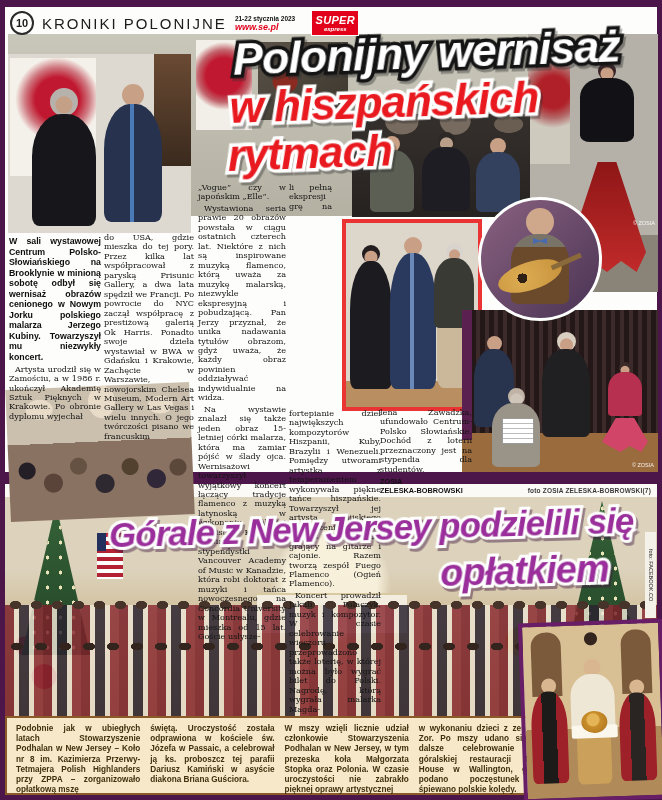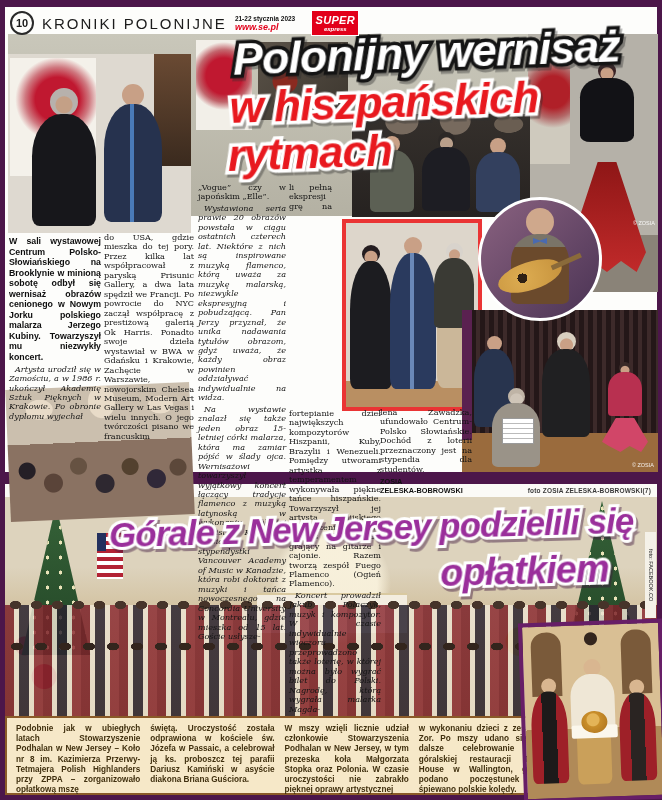--- a/index.html
+++ b/index.html
@@ -37,21 +37,21 @@
   .bread{position:absolute;border-radius:50%;background:radial-gradient(circle at 45% 40%, #e4b457 0 6px, #c98e2a 7px, #a96f1c);}
   .tray{position:absolute;background:#fbf7ec;border-radius:2px;box-shadow:0 1px 0 #b9a?;}
   
   .hl-svg text{font-family:"Liberation Sans",sans-serif;font-weight:bold;font-style:italic;letter-spacing:-1px;paint-order:stroke;}
   .hl1{left:196px;top:24px;z-index:7;transform:rotate(-2deg);}
   .hl2{left:86px;top:504px;z-index:7;transform:rotate(-1.6deg);}
   
   .col{position:absolute;font:8.1px "DejaVu Serif",serif;line-height:1.17;color:#141414;
     text-align:justify;z-index:4;}
   .col p{margin:0 0 2px 0;}
-  .col p + p{text-indent:6px;font-style:italic;}
+  .col p + p{text-indent:6px;}
   .lead{font:bold 8.8px "Liberation Sans",sans-serif;line-height:1.2;color:#0e0e0e;margin:0 0 4px 0;}
   .wrapspacer{float:right;width:46px;height:192px;margin:32px 0 2px 3px;}
   .author1{font:800 7.3px "Liberation Sans",sans-serif;line-height:1.25;margin-top:3px;color:#111;}
   
   .vert-credit{left:645px;top:532px;width:11px;height:86px;background:#f4f1e8;z-index:6;
     font:5.5px "Liberation Sans",sans-serif;color:#222;
     writing-mode:vertical-rl;text-align:center;line-height:11px;}
   .textbox{left:5px;top:716px;width:549px;height:79px;background:#f6e8c8;border:2px solid #8a5a28;
     box-sizing:border-box;z-index:4;display:flex;gap:10px;padding:6px 9px;}
   .textbox .tcol{flex:1;font:bold 8.2px "Liberation Sans",sans-serif;line-height:1.24;color:#40300f;text-align:justify;}
@@ -202,21 +202,21 @@
     <p>do USA, gdzie mieszka do tej pory. Przez kilka lat współpracował z paryską Prisunic Gallery, a dwa lata spędził we Francji. Po powrocie do NYC zaczął współpracę z prestiżową galerią Ok Harris. Ponadto swoje dzieła wystawiał w BWA w Gdańsku i Krakowie, Zachęcie w Warszawie, nowojorskim Chelsea Museum, Modern Art Gallery w Las Vegas i wielu innych. O jego twórczości pisano we francuskim</p>
   </div>
   <div class="col" style="left:198px;top:183px;width:88px;height:337px;">
     <p>„Vogue” czy w japońskim „Elle”.</p>
     <p>Wystawiona seria prawie 20 obrazów powstała w ciągu ostatnich czterech lat. Niektóre z nich są inspirowane muzyką flamenco, którą uważa za muzykę malarską, niezwykle ekspresyjną i pobudzającą. Pan Jerzy przyznał, że unika nadawania tytułów obrazom, gdyż uważa, że każdy obraz powinien oddziaływać indywidualnie na widza.</p>
     <p>Na wystawie znalazł się także jeden obraz 15-letniej córki malarza, która ma zamiar pójść w ślady ojca. Wernisażowi towarzyszył wyjątkowy koncert łączący tradycje flamenco z muzyką latynoską w wykonaniu polskiej pianistki Katarzyny Musiał – stypendystki Vancouver Academy of Music w Kanadzie, która robi doktorat z muzyki i tańca nowoczesnego na Concordia University w Montrealu, gdzie mieszka od 15 lat. Goście usłysze-</p>
   </div>
   <div class="col" style="left:289px;top:183px;width:92px;height:337px;">
     <span class="wrapspacer"></span>
     <p>li pełną ekspresji grę na fortepianie dzieł największych kompozytorów Hiszpanii, Kuby, Brazylii i Wenezueli. Pomiędzy utworami artystka z temperamentem wykonywała piękne tańce hiszpańskie. Towarzyszył jej artysta chilijskiego pochodzenia, Hugo-Andres Larenas, grający na gitarze i cajonie. Razem tworzą zespół Fuego Flamenco (Ogień Flamenco).</p>
-    <p>Koncert prowadził Jakub Polaczyk, muzyk i kompozytor. W czasie indywidualnie wieczoru przeprowadzono także loterię, w której można było wygrać bilet do Polski. Nagrodę, którą wygrała malarka Magda-</p>
+    <p>Koncert prowadził Jakub Polaczyk, muzyk i kompozytor. W czasie celebrowanie wieczoru przeprowadzono także loterię, w której można było wygrać bilet do Polski. Nagrodę, którą wygrała malarka Magda-</p>
   </div>
   <div class="col" style="left:380px;top:408px;width:92px;height:112px;">
     <p>lena Zawadzka, ufundowało Centrum-Polsko Słowiańskie. Dochód z loterii przeznaczony jest na stypendia dla studentów.</p>
     <div class="author1">
       <div>ZOSIA</div>
       <div>ZELESKA-BOBROWSKI</div>
     </div>
   </div>
 
   <div class="abs credit-strip">foto ZOSIA ZELESKA-BOBROWSKI(7)</div>

